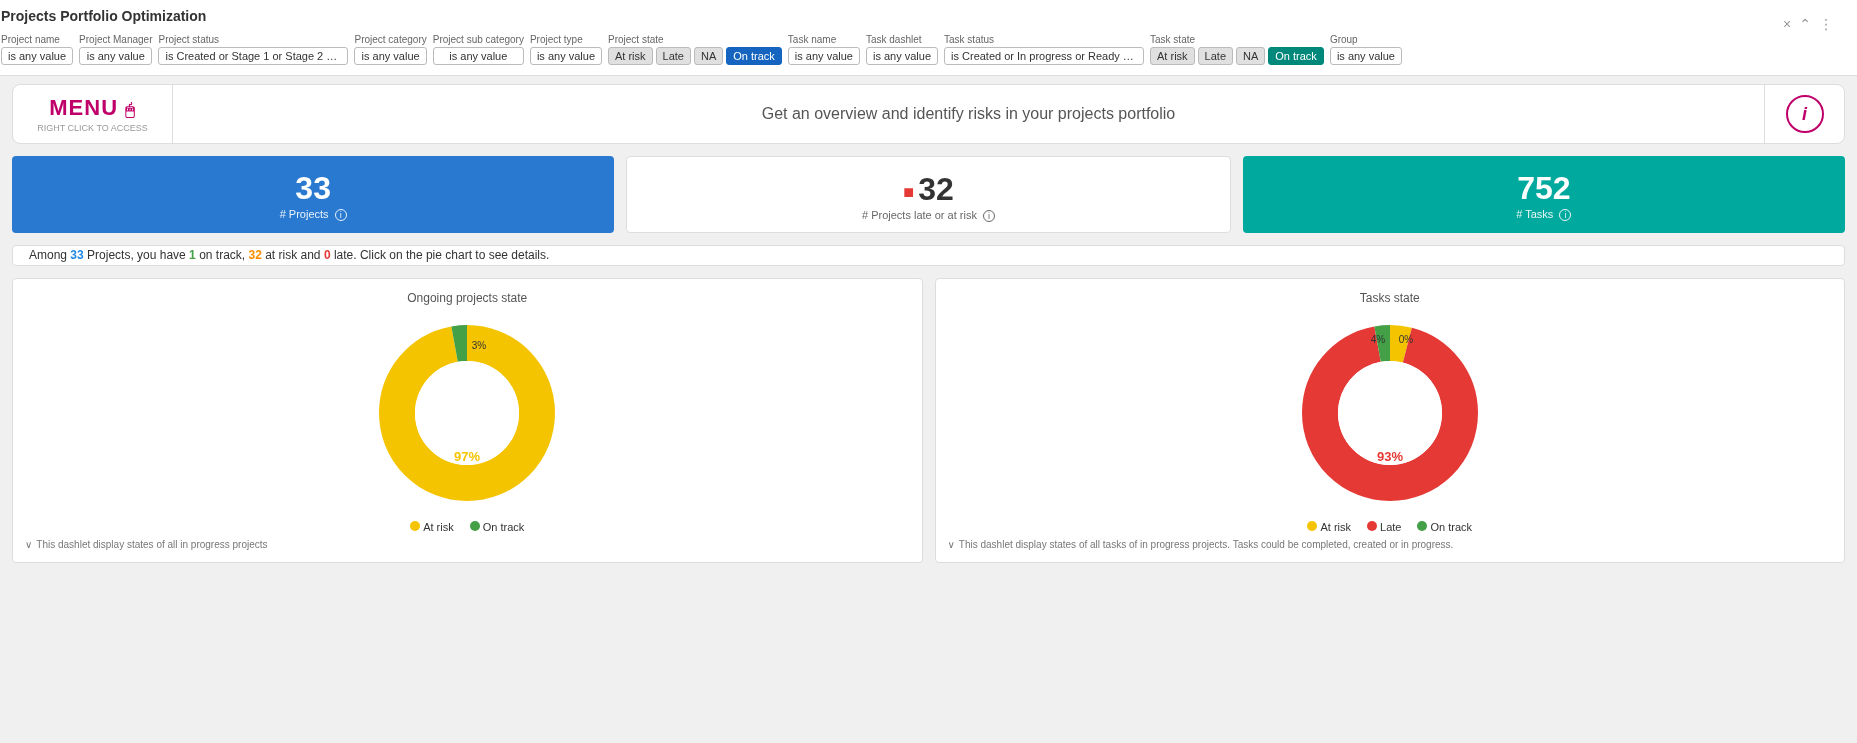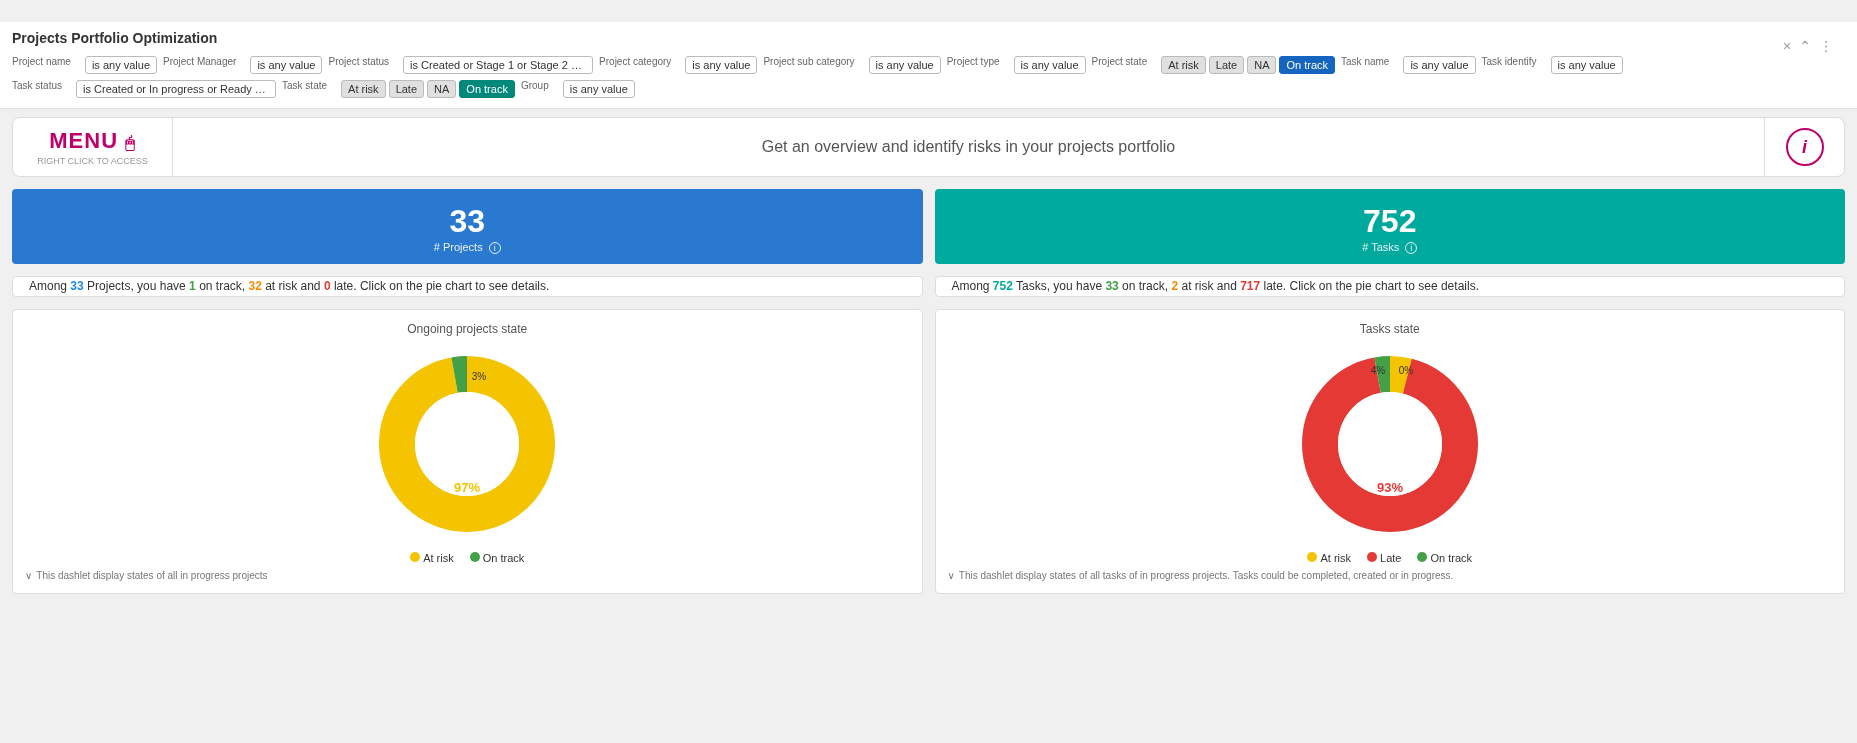--- a/index.html
+++ b/index.html
@@ -1,23 +1,22 @@
 <!DOCTYPE html>
 <html><head>
   <meta charset="utf-8">
   <style>
     * { box-sizing: border-box; margin: 0; padding: 0; }
     body { font-family: Arial, sans-serif; font-size: 12px; background: #f0f0f0; color: #333; }
 
     
     .app-header {
       background: #fff;
-      padding: 8px 12px 4px 12px;
+      padding: 8px 12px 4px 1px;
       border-bottom: 1px solid #ddd;
-      margin-top: 22px;
     }
     .app-title {
       font-size: 14px;
       font-weight: bold;
       color: #333;
       margin-bottom: 6px;
     }
     .window-controls {
       position: absolute;
       top: 8px;
@@ -33,22 +32,22 @@
     
     .filter-bar {
       display: flex;
       flex-wrap: wrap;
       gap: 6px;
       align-items: flex-end;
       padding: 4px 0 6px 0;
     }
     .filter-group {
       display: flex;
-      flex-direction: row;
-      gap: 14px;
+      flex-direction: column;
+      gap: 2px;
     }
     .filter-label {
       font-size: 10px;
       color: #666;
       white-space: nowrap;
     }
     .filter-btn {
       border: 1px solid #bbb;
       background: #fff;
       border-radius: 3px;
@@ -310,21 +309,21 @@
           <button class="filter-btn active-blue">On track</button>
         </div>
       </div>
 
       <div class="filter-group">
         <span class="filter-label">Task name</span>
         <button class="filter-btn">is any value</button>
       </div>
 
       <div class="filter-group">
-        <span class="filter-label">Task identify</span>
+        <span class="filter-label">Task dashlet</span>
         <button class="filter-btn">is any value</button>
       </div>
 
       <div class="filter-group">
         <span class="filter-label">Task status</span>
         <button class="filter-btn" style="max-width:200px;overflow:hidden;text-overflow:ellipsis;">is Created or In progress or Ready or Suspen...</button>
       </div>
 
       <div class="filter-group">
         <span class="filter-label">Task state</span>
@@ -357,32 +356,33 @@
       <div class="info-section">
         <div class="info-icon-circle">i</div>
       </div>
     </div>
 
     <div class="kpi-row">
       <div class="kpi-card blue">
         <div class="kpi-number">33</div>
         <div class="kpi-label"># Projects <span class="info-i">i</span></div>
       </div>
+      <div class="kpi-card white">
+        <div class="kpi-number" style="color:#333;"><span style="color:#e53935;font-size:18px;vertical-align:middle;margin-right:4px;">■</span>32</div>
+        <div class="kpi-label" style="color:#555;"># Projects late or at risk <span class="info-i" style="border-color:#555;color:#555;">i</span></div>
+      </div>
       <div class="kpi-card teal">
         <div class="kpi-number">752</div>
         <div class="kpi-label"># Tasks <span class="info-i">i</span></div>
       </div>
     </div>
 
     <div class="summary-row">
       <div class="summary-card">
         Among <span class="num blue">33</span> Projects, you have <span class="num green">1</span> on track, <span class="num orange">32</span> at risk and <span class="num red">0</span> late. Click on the pie chart to see details.
-      </div>
-      <div class="summary-card">
-        Among <span class="num teal">752</span> Tasks, you have <span class="num green">33</span> on track, <span class="num orange">2</span> at risk and <span class="num red">717</span> late. Click on the pie chart to see details.
       </div>
     </div>
 
     <div class="chart-row">
 
       <div class="chart-card">
         <div class="chart-title">Ongoing projects state</div>
         <div class="chart-area">
           <div class="donut-wrap">
             <svg width="200" height="200" viewBox="0 0 200 200">

